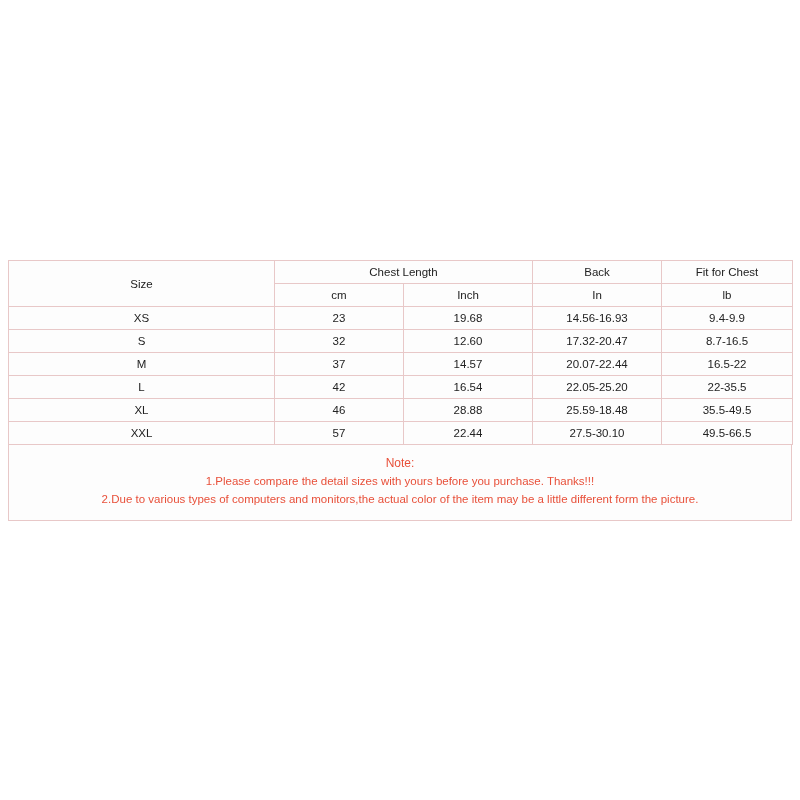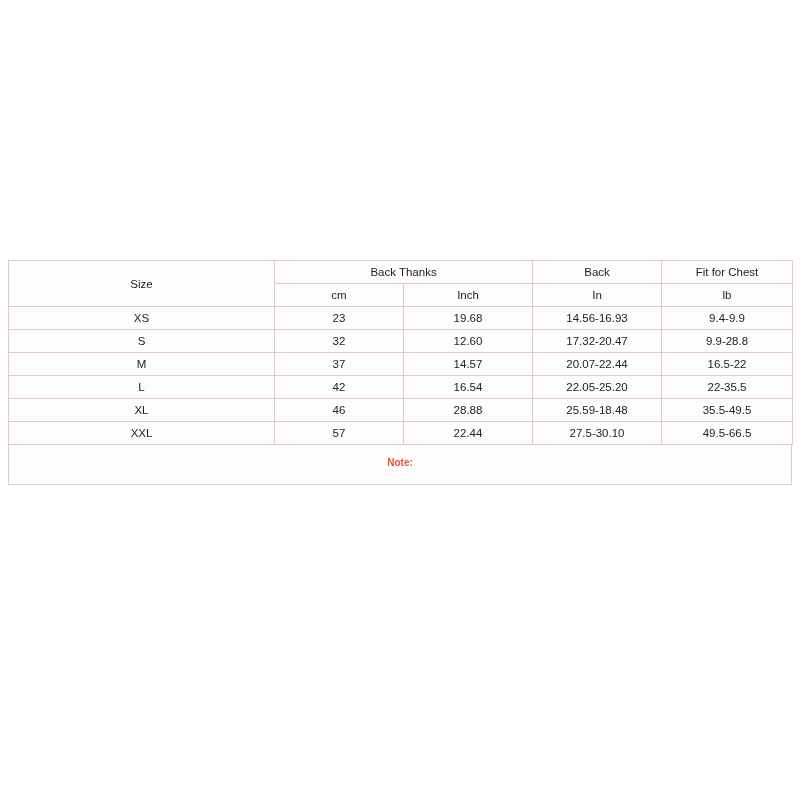--- a/index.html
+++ b/index.html
@@ -62,23 +62,22 @@
     width: 784px;
     box-sizing: border-box;
     border: 1px solid #e8c8c8;
     border-top: none;
     background: #fdfdfd;
     padding: 9px 6px 12px 6px;
     text-align: center;
   }
   .note-title {
     color: #e8503a;
-    font-size: 10px;
+    font-size: 12px;
     line-height: 18px;
-    font-weight: bold;
   }
   .note-line {
     color: #e8503a;
     font-size: 11.5px;
     line-height: 18px;
     white-space: nowrap;
   }
 </style>
 </head>
 <body>
@@ -90,21 +89,21 @@
       <colgroup>
         <col class="col-size">
         <col class="col-cm">
         <col class="col-inch">
         <col class="col-chest">
         <col class="col-weight">
       </colgroup>
       <tbody>
         <tr class="row-head1">
           <th class="head-cell" rowspan="2">Size</th>
-          <th class="head-cell" colspan="2">Back Thanks</th>
+          <th class="head-cell" colspan="2">Chest Length</th>
           <th class="head-cell">Back</th>
           <th class="head-cell">Fit for Chest</th>
         </tr>
         <tr class="row-head2">
           <th class="head-cell">cm</th>
           <th class="head-cell">Inch</th>
           <th class="head-cell">In</th>
           <th class="head-cell">lb</th>
         </tr>
 
@@ -113,21 +112,21 @@
           <td>23</td>
           <td>19.68</td>
           <td>14.56-16.93</td>
           <td>9.4-9.9</td>
         </tr>
         <tr class="data-row">
           <td>S</td>
           <td>32</td>
           <td>12.60</td>
           <td>17.32-20.47</td>
-          <td>9.9-28.8</td>
+          <td>8.7-16.5</td>
         </tr>
         <tr class="data-row">
           <td>M</td>
           <td>37</td>
           <td>14.57</td>
           <td>20.07-22.44</td>
           <td>16.5-22</td>
         </tr>
         <tr class="data-row">
           <td>L</td>
@@ -148,16 +147,18 @@
           <td>57</td>
           <td>22.44</td>
           <td>27.5-30.10</td>
           <td>49.5-66.5</td>
         </tr>
       </tbody>
     </table>
 
     <div class="note-block">
       <div class="note-title">Note:</div>
+      <div class="note-line">1.Please compare the detail sizes with yours before you purchase. Thanks!!!</div>
+      <div class="note-line">2.Due to various types of computers and monitors,the actual color of the item may be a little different form the picture.</div>
     </div>
 
   </div>
 </div>
 
 </body></html>

